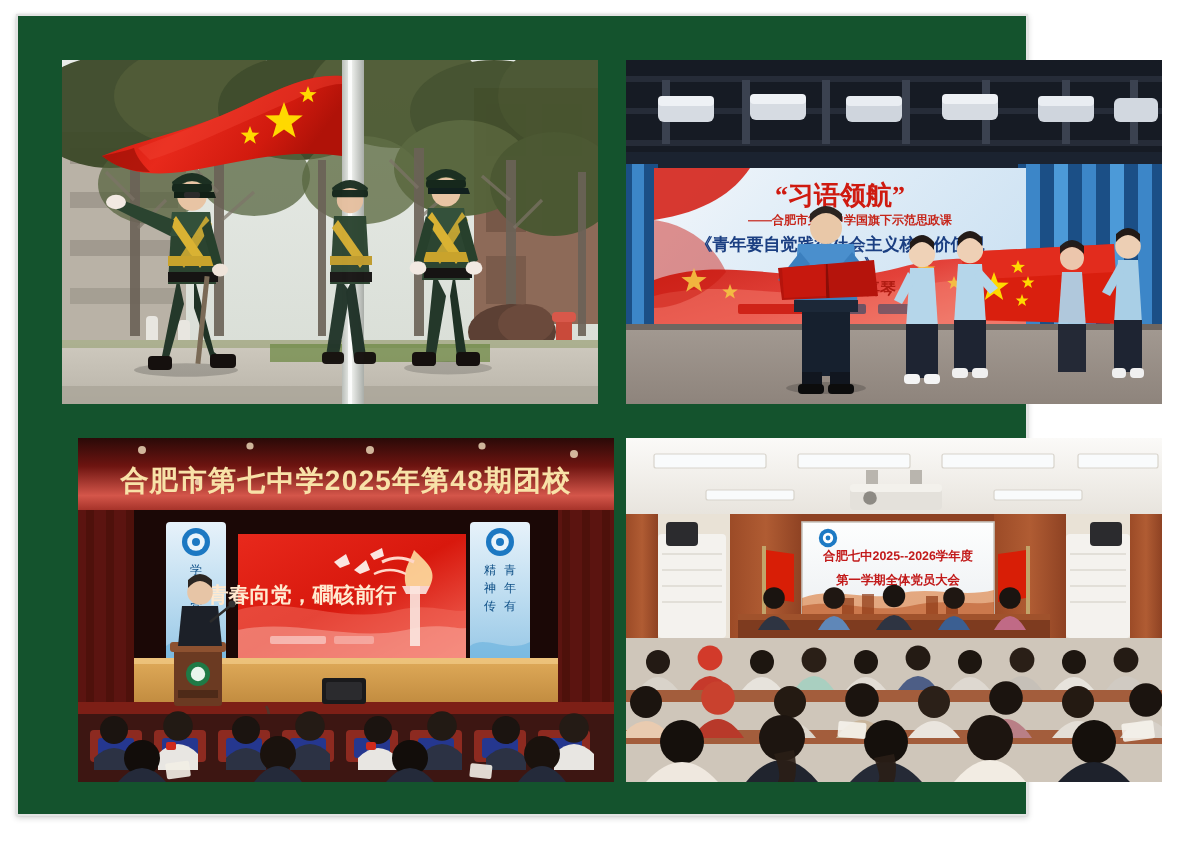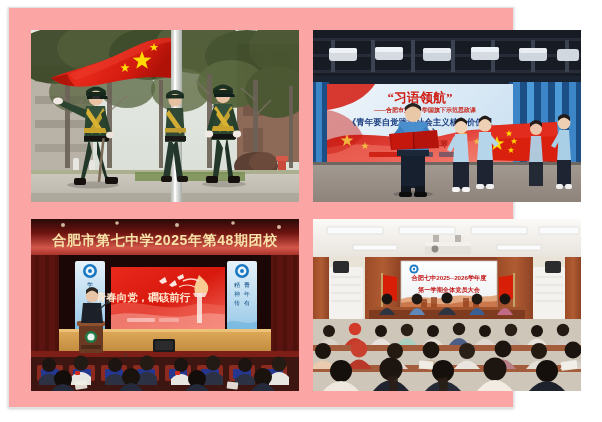--- a/index.html
+++ b/index.html
@@ -11,34 +11,34 @@
   }
   .page{
     position:absolute;inset:0;
     background:#ffffff;
   }
   
   .card{
     position:absolute;
     left:8px;top:7px;
     width:506px;height:401px;
-    background:#fca5a5;
+    background:#14532d;
     border:1px solid #e3e3e3;
     box-shadow:0 1px 3px rgba(0,0,0,0.18), 0 0 1px rgba(0,0,0,0.10);
     box-sizing:border-box;
   }
   .grid{
     position:absolute;
     left:14px;top:15px;
     width:558px;height:372px;
   }
   .cell{position:absolute;background:#ffffff;}
   .cell-tl{left:8px;  top:7px;  width:268px;height:172px;}
   .cell-tr{left:290px;top:7px;  width:268px;height:172px;}
-  .cell-bl{left:8px;  top:196px;width:268px;height:172px;}
+  .cell-bl{left:16px;  top:196px;width:268px;height:172px;}
   .cell-br{left:290px;top:196px;width:268px;height:172px;}
   .photo{
     width:100%;height:100%;
     display:block;
     overflow:hidden;
     position:relative;
   }
   .photo svg{display:block;width:100%;height:100%;}
 </style>
 </head>

